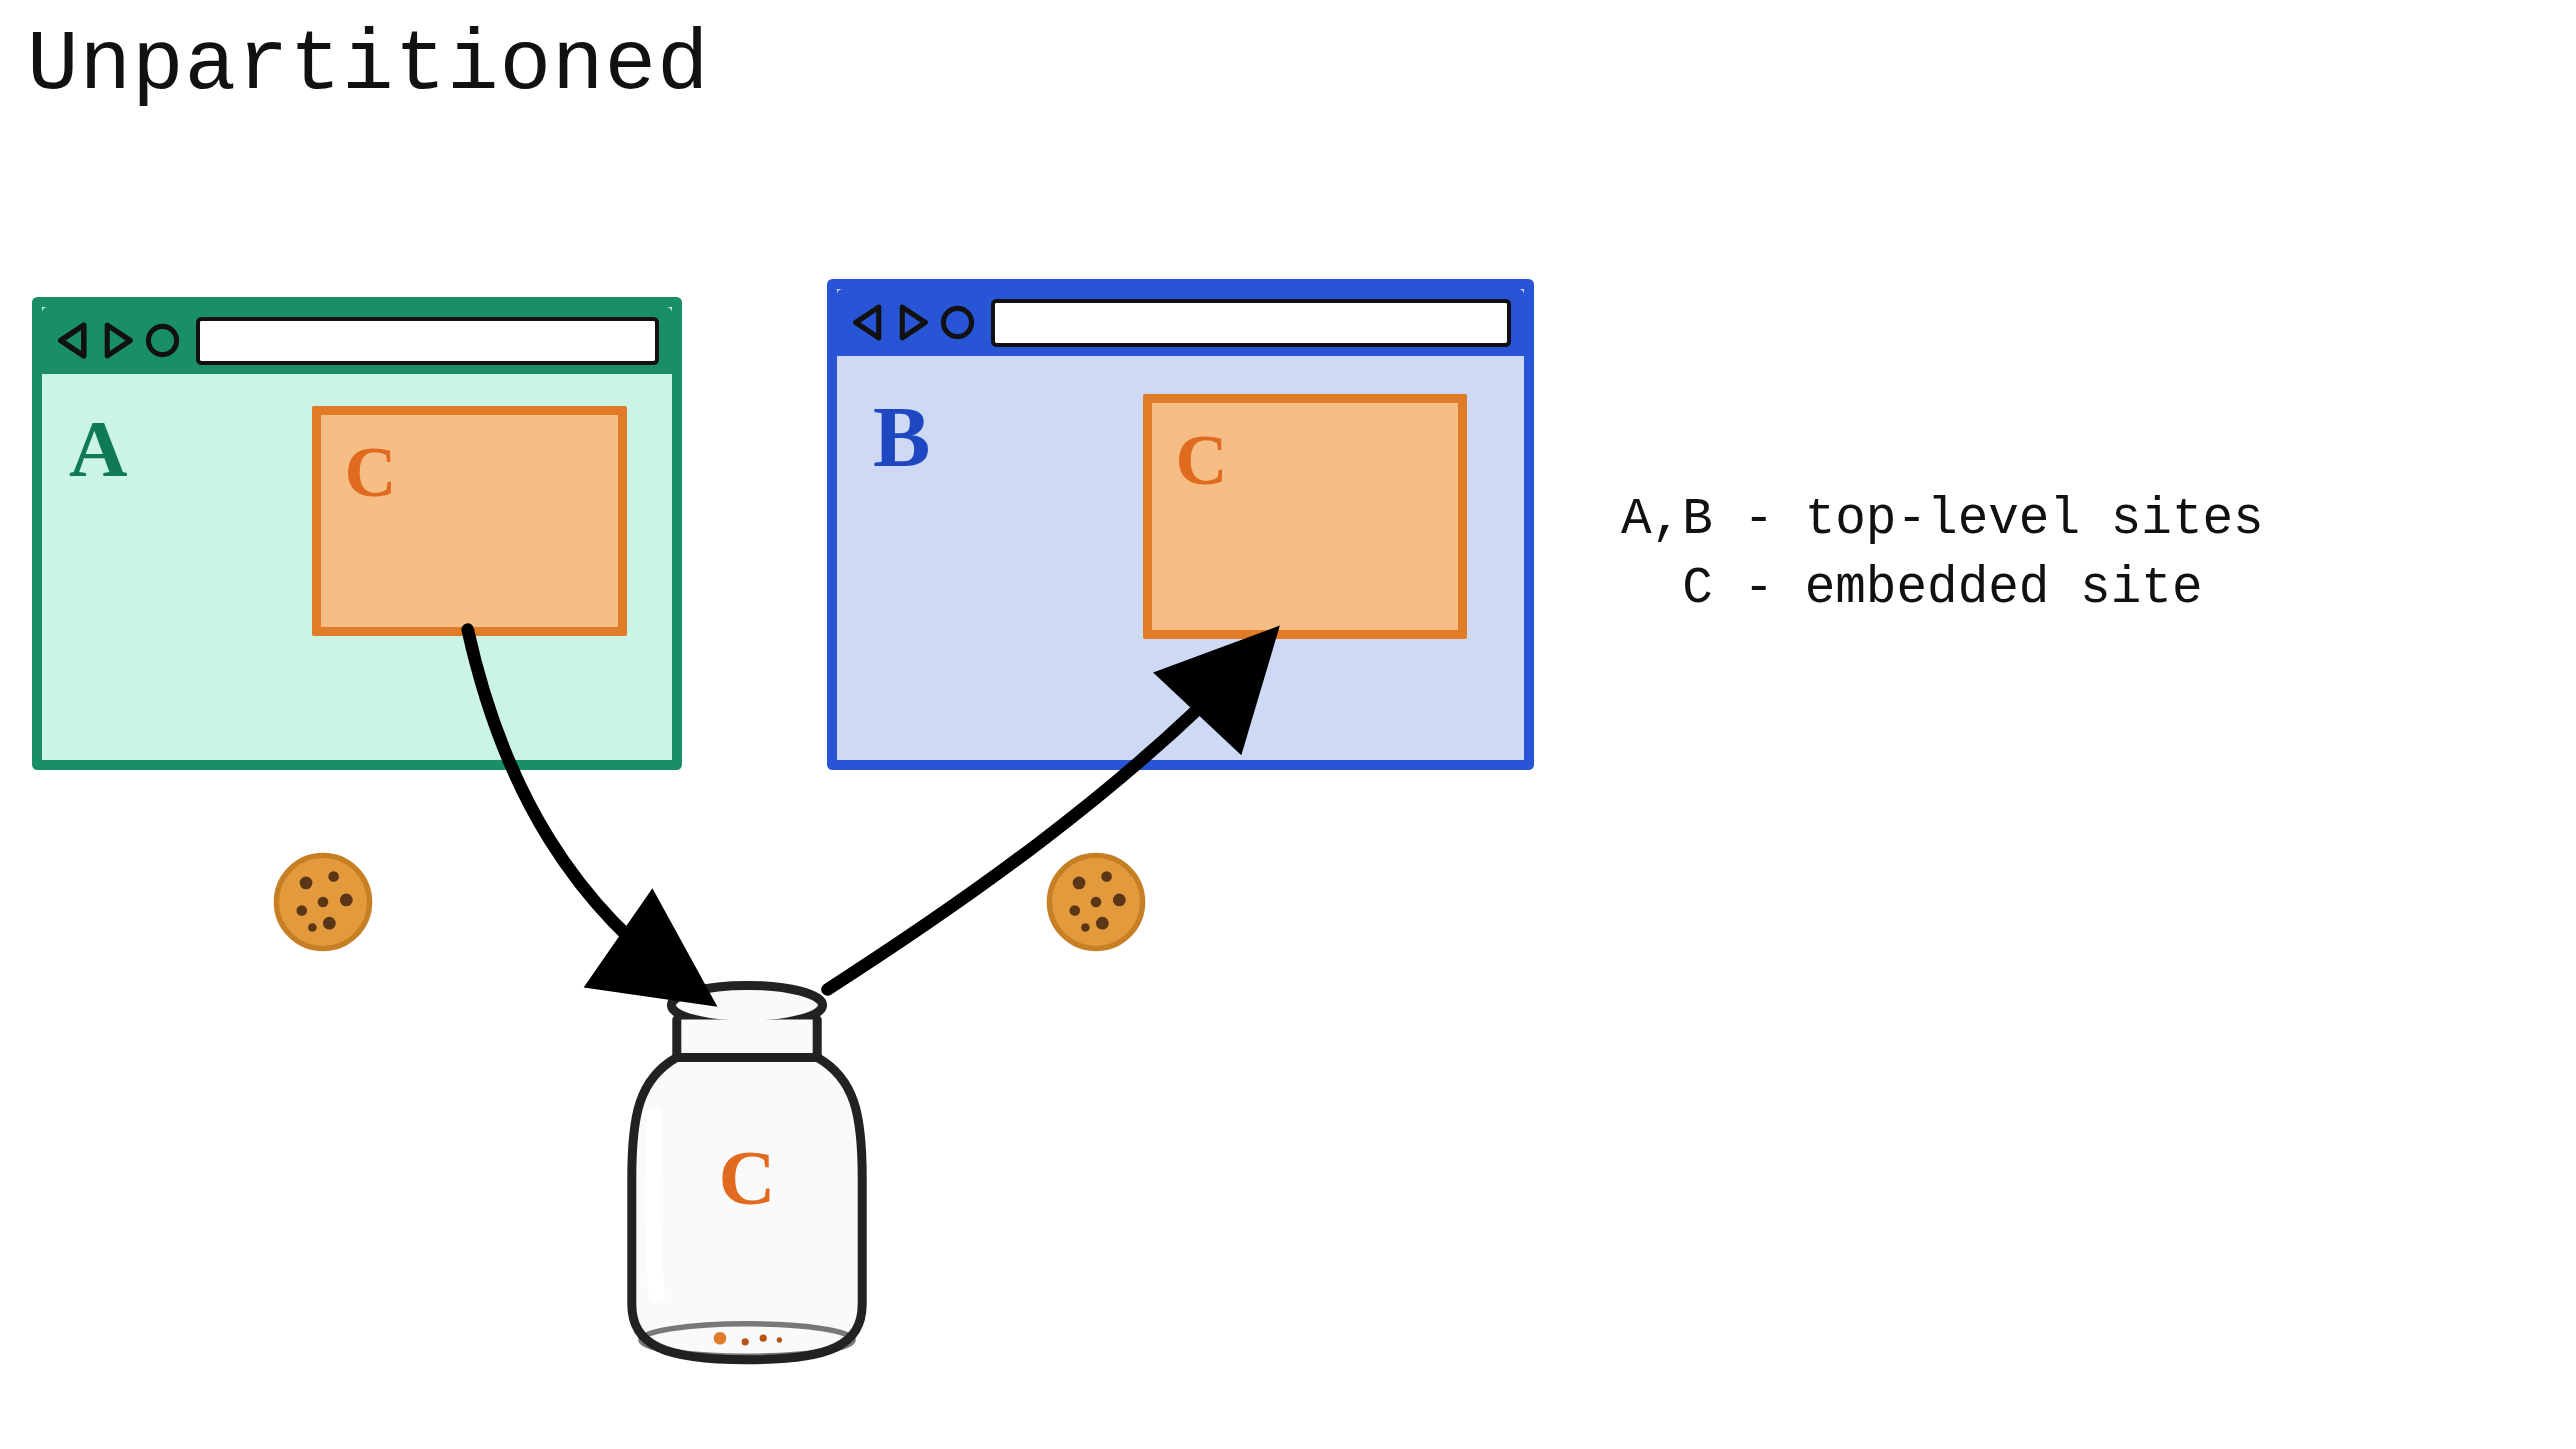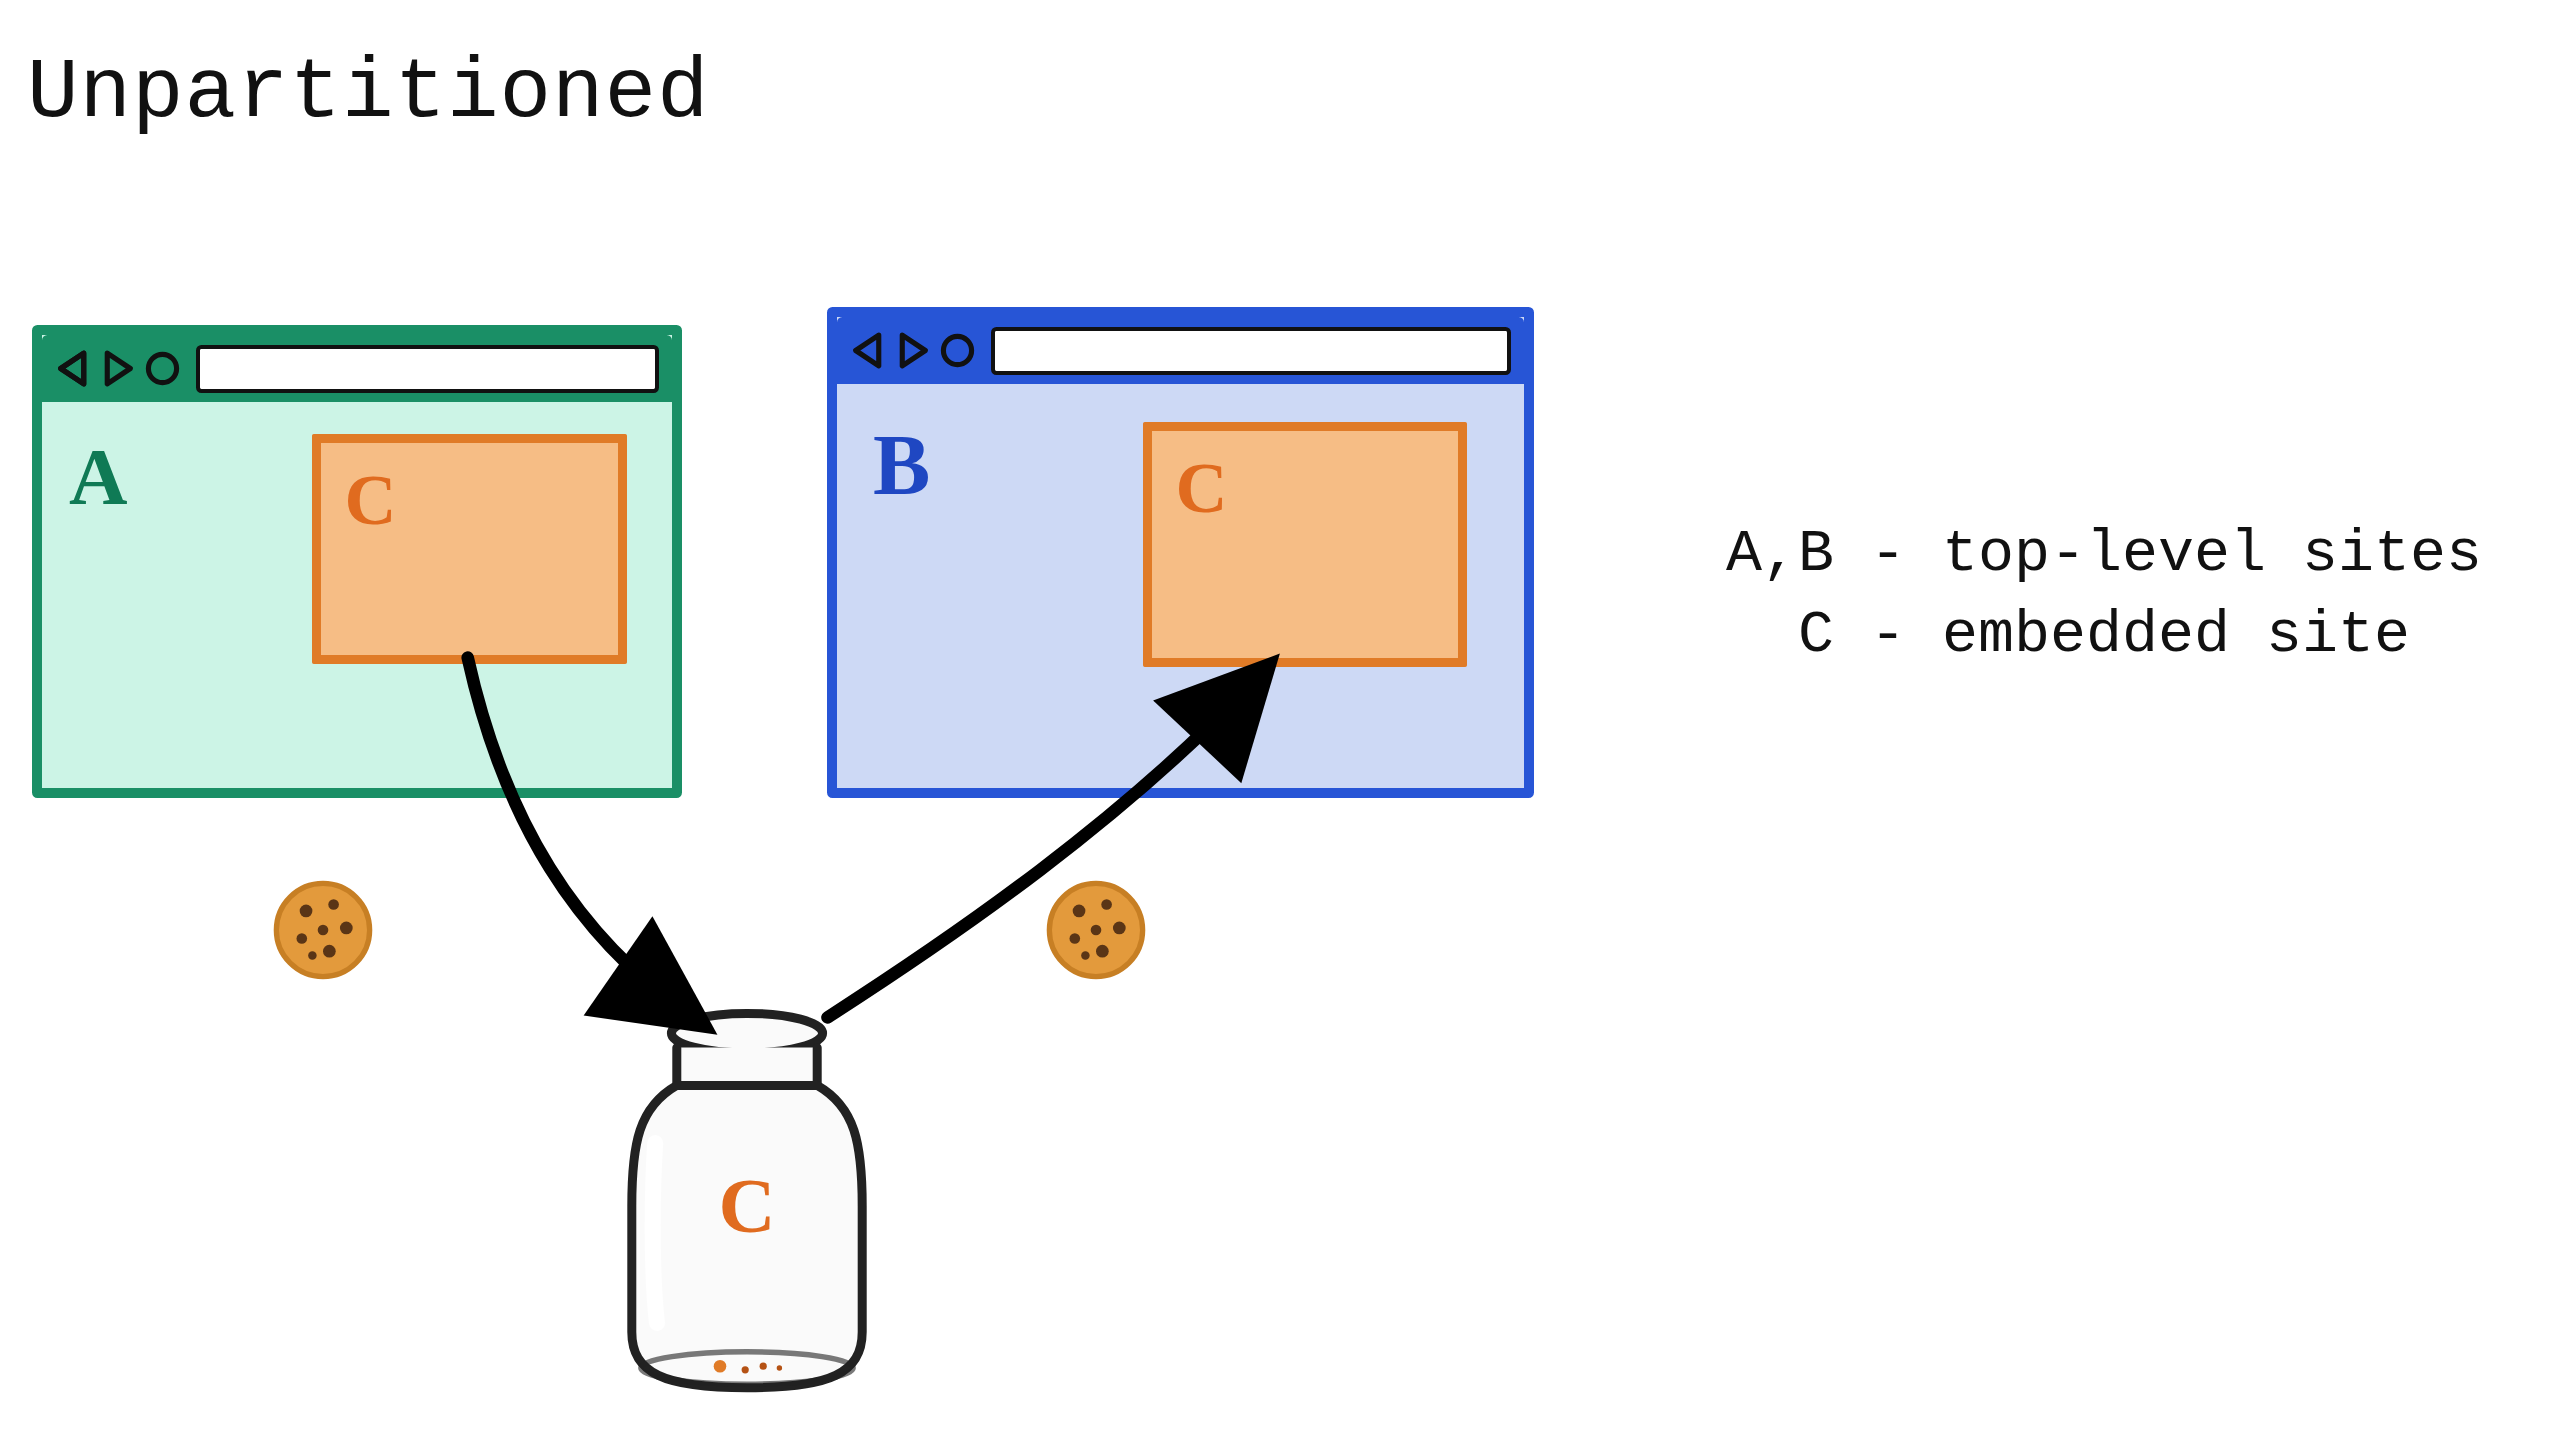--- a/index.html
+++ b/index.html
@@ -5,36 +5,35 @@
   html, body {
     margin: 0;
     padding: 0;
     background: #ffffff;
     font-family: "Courier New", ui-monospace, Menlo, Consolas, monospace;
   }
   .stage {
     position: relative;
     width: 2576px;
     height: 1404px;
-    margin-top: 28px;
   }
   .title {
     position: absolute;
     left: 27px;
     top: 16px;
     font-size: 86px;
     font-weight: 500;
     letter-spacing: 0.9px;
     color: #111;
   }
   .legend {
     position: absolute;
-    left: 1726px;
+    left: 1621px;
     top: 486px;
-    font-size: 60px;
+    font-size: 51px;
     line-height: 1.35;
     color: #111;
     white-space: pre;
   }
   
   .browser {
     position: absolute;
     border-radius: 5.4px;
   }
   .browser .chrome {

